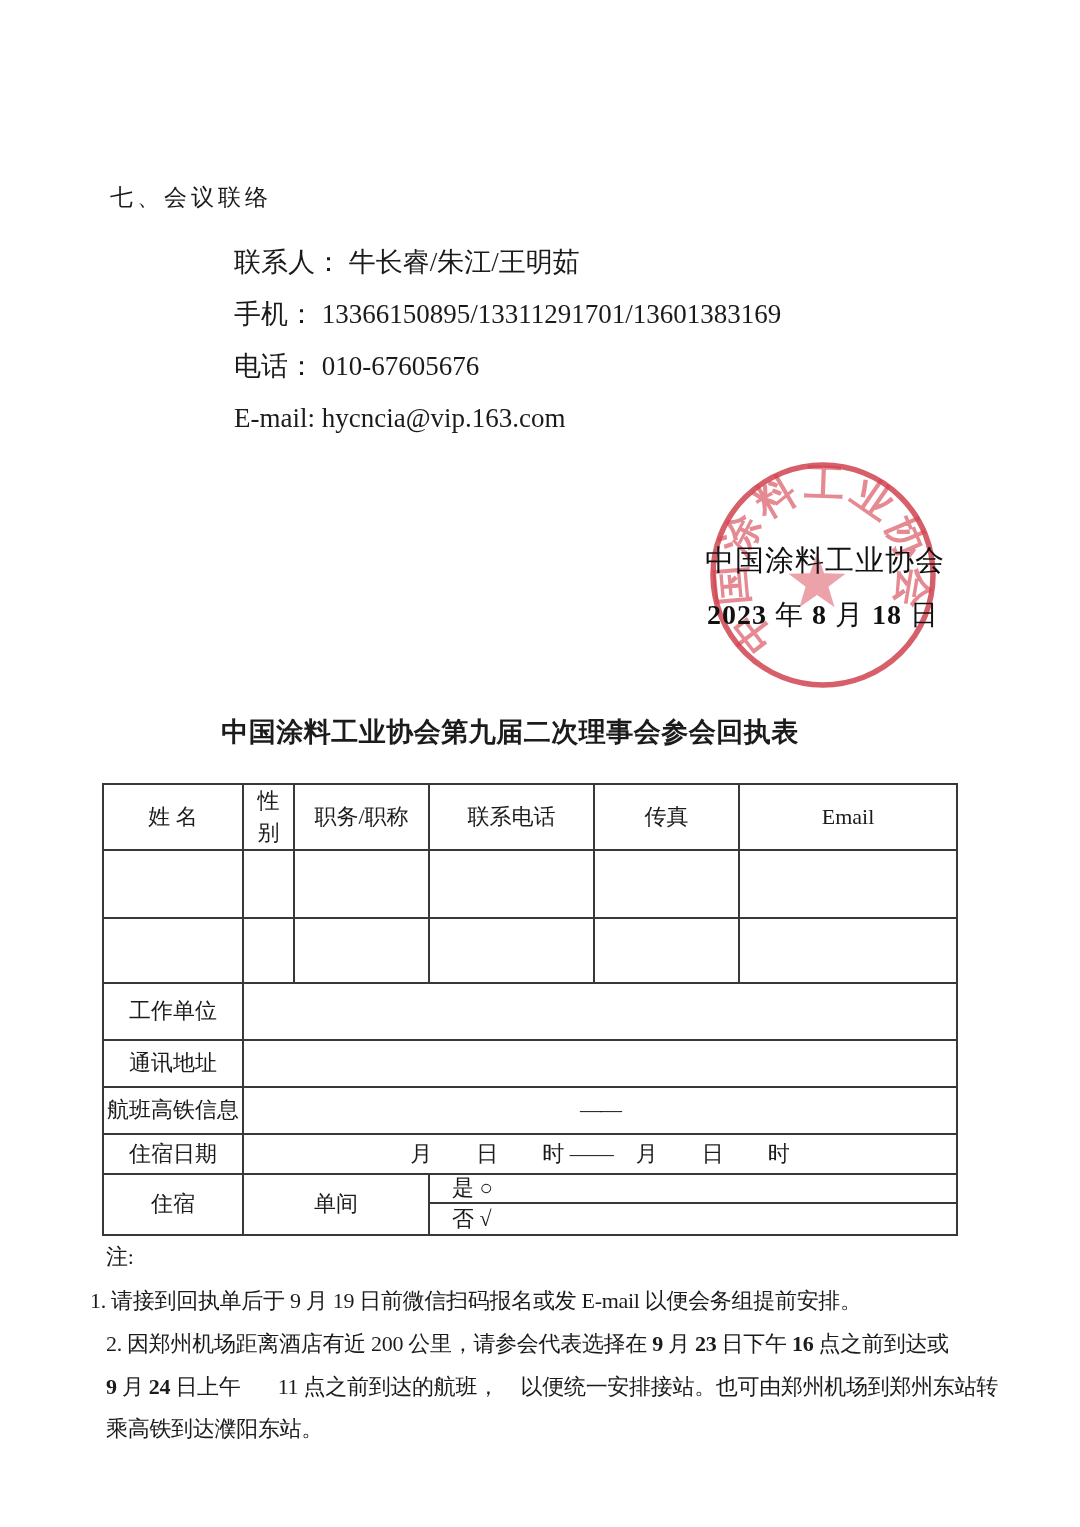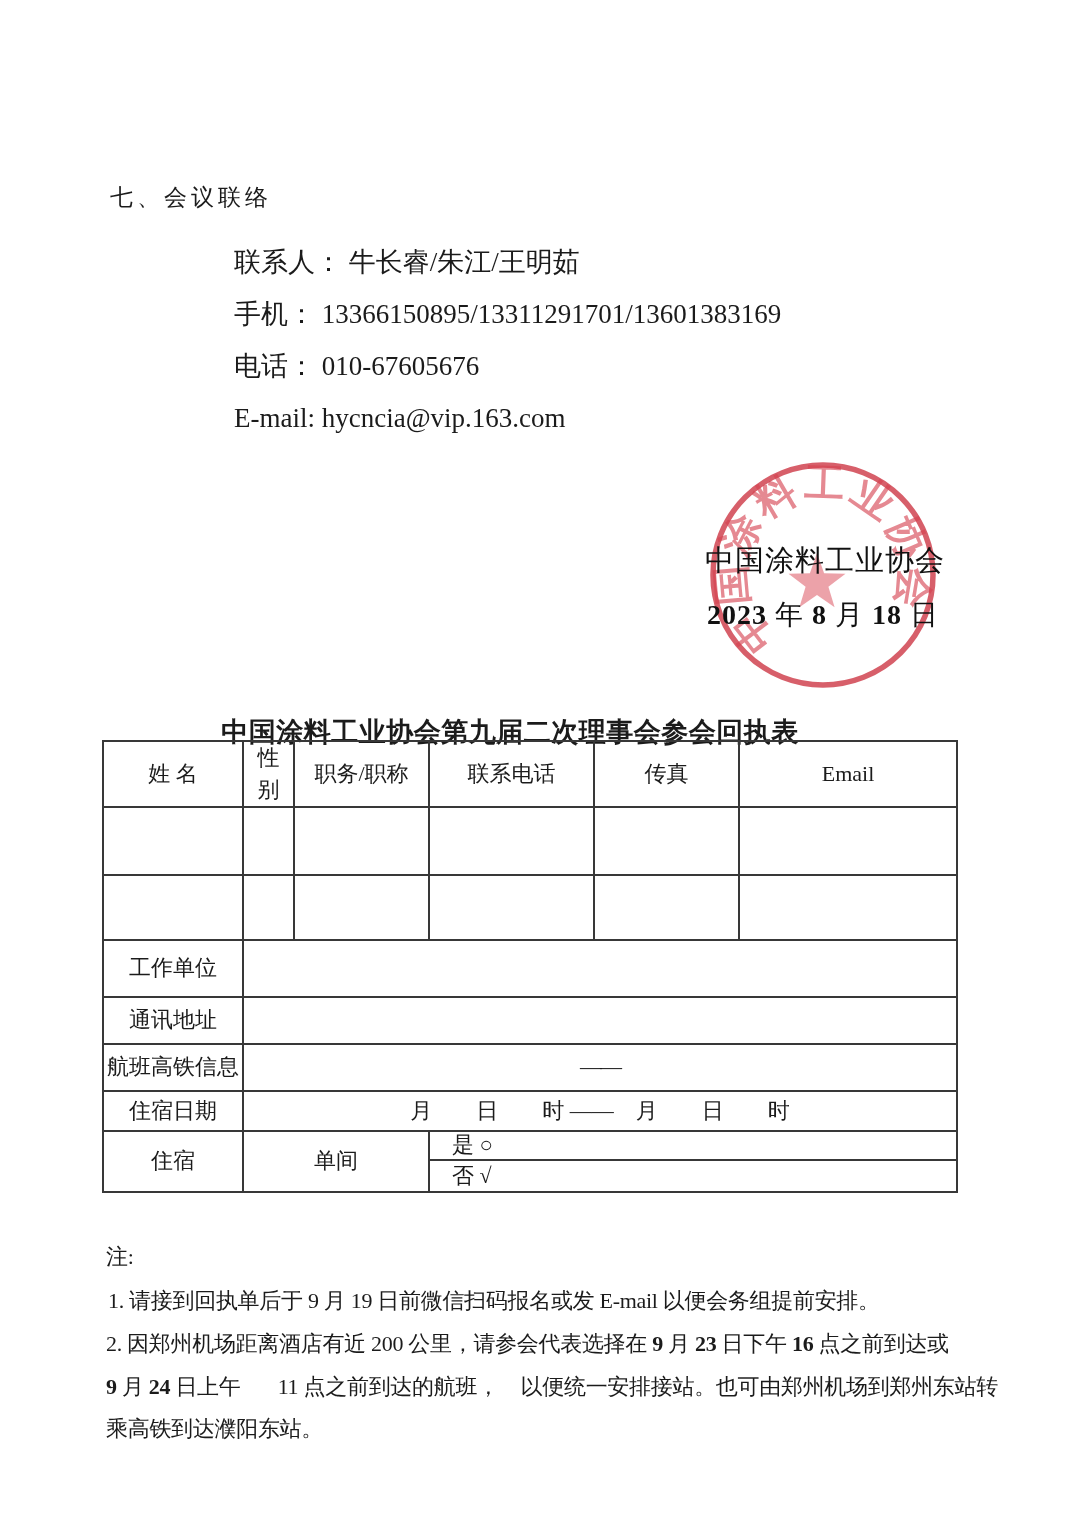--- a/index.html
+++ b/index.html
@@ -66,21 +66,21 @@
     <text font-size="40" fill="#d64250" opacity="0.62" letter-spacing="4" font-family="Liberation Serif, DejaVu Serif, serif" font-weight="700">
       <textPath href="#arcPath" startOffset="2">中国涂料工业协会</textPath>
     </text>
   </svg>
 
   <div class="abs stamp-org" style="left:705px;top:541px;">中国涂料工业协会</div>
   <div class="abs stamp-date" style="left:707px;top:596px;"><span style="font-weight: 700;">2023</span><span style="font-weight: 400;"> 年 </span><span style="font-weight: 700;">8</span><span style="font-weight: 400;"> 月 </span><span style="font-weight: 700;">18</span><span style="font-weight: 400;"> 日</span></div>
 
   <div class="abs form-title" style="left:102px;top:714px;">中国涂料工业协会第九届二次理事会参会回执表</div>
 
-  <table class="reply abs" style="left:102px;top:740px;">
+  <table class="reply abs" style="left:102px;top:783px;">
     <colgroup>
       <col style="width:140px">
         <col style="width:51px">
         <col style="width:135px">
       <col style="width:165px">
         <col style="width:145px">
         <col style="width:218px">
     </colgroup>
     <tbody>
         <tr style="height:62px">
@@ -130,18 +130,18 @@
         <div class="stay-split">
           <div class="half1">是 ○</div>
           <div class="half2">否 √</div>
         </div>
       </td>
     </tr>
   </tbody>
     </table>
 
   <div class="abs note-line" style="left:106px;top:1242px;">注:</div>
-  <div class="abs note-line" style="left:108px;top:1286px;">1. 请接到回执单后于 9 月 19 日前微信扫码报名或发 E-mail 以便会务组提前安排。</div>
+  <div class="abs note-line" style="left:90px;top:1286px;">1. 请接到回执单后于 9 月 19 日前微信扫码报名或发 E-mail 以便会务组提前安排。</div>
   <div class="abs note-line" style="left:106px;top:1329px;"><span style="font-weight: 400;">2. 因郑州机场距离酒店有近 200 公里，请参会代表选择在 </span><span style="font-weight: 700;">9</span><span style="font-weight: 400;"> 月 </span><span style="font-weight: 700;">23</span><span style="font-weight: 400;"> 日下午 </span><span style="font-weight: 700;">16</span><span style="font-weight: 400;"> 点之前到达或</span></div>
   <div class="abs note-line" style="left:106px;top:1372px;"><span style="font-weight: 700;">9</span><span style="font-weight: 400;"> 月 </span><span style="font-weight: 700;">24</span><span style="font-weight: 400;"> 日上午 </span><span style="font-weight: 400; margin-left: 32px;">11</span><span style="font-weight: 400;"> 点之前到达的航班，　以便统一安排接站。也可由郑州机场到郑州东站转</span></div>
   <div class="abs note-line" style="left:106px;top:1414px;">乘高铁到达濮阳东站。</div>
 
 </div>
 
 </body></html>

